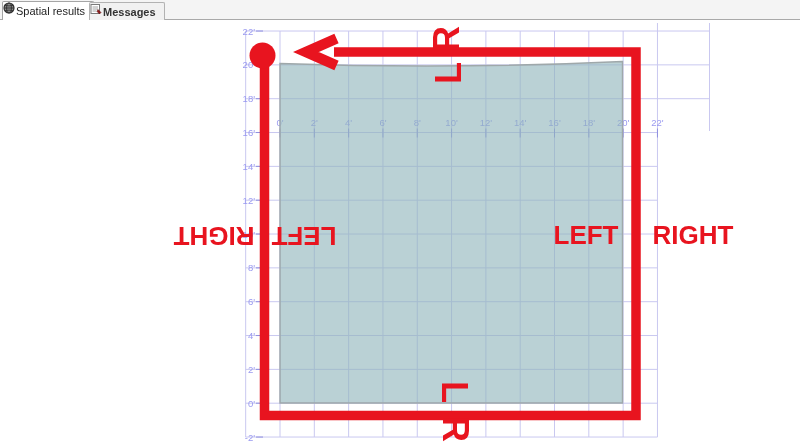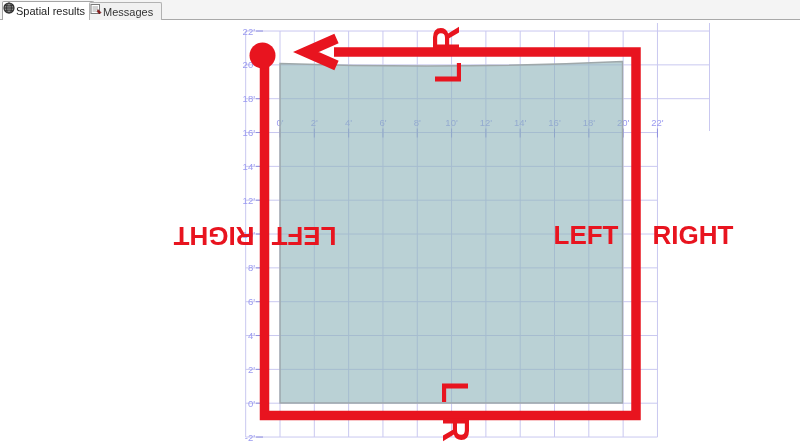--- a/index.html
+++ b/index.html
@@ -6,21 +6,21 @@
   #app{position:relative;width:800px;height:446px;background:#ffffff;overflow:hidden;
        font-family:"Liberation Sans",sans-serif;}
   
   .tabstrip{position:absolute;top:0;left:0;right:0;height:20px;background:#f4f4f4;
             border-bottom:1px solid #a9a9a9;box-sizing:border-box;}
   .tab{position:absolute;top:1px;display:flex;align-items:center;gap:5px;
        font-size:11px;color:#1e1e1e;padding:0 8px;box-sizing:border-box;height:19px;}
   .tab.active{left:2px;background:#ffffff;border:1px solid #a5a5a5;border-bottom:none;
               border-radius:2px 2px 0 0;}
   .tab.inactive{left:89px;background:#f1f1f1;border:1px solid #b2b2b2;border-bottom:none;
-                border-radius:2px 2px 0 0;top:2px;height:18px;color:#333;}
+                border-radius:2px 2px 0 0;top:2px;height:18px;color:#333;font-weight:bold;}
   .tab .ticon{display:inline-block;line-height:0;}
   
   #canvas-wrap{position:absolute;top:21px;left:0;width:800px;height:425px;background:#fff;}
   svg{position:absolute;top:0;left:0;}
   
   .ann{position:absolute;color:#e4161f;font-weight:bold;white-space:nowrap;
        transform:translate(-50%,-50%);line-height:1;user-select:none;}
   .ann-word{font-size:26px;}
   .ann-letter{font-size:36px;}
   .rot-ccw{transform:translate(-50%,-50%) rotate(-90deg);}

